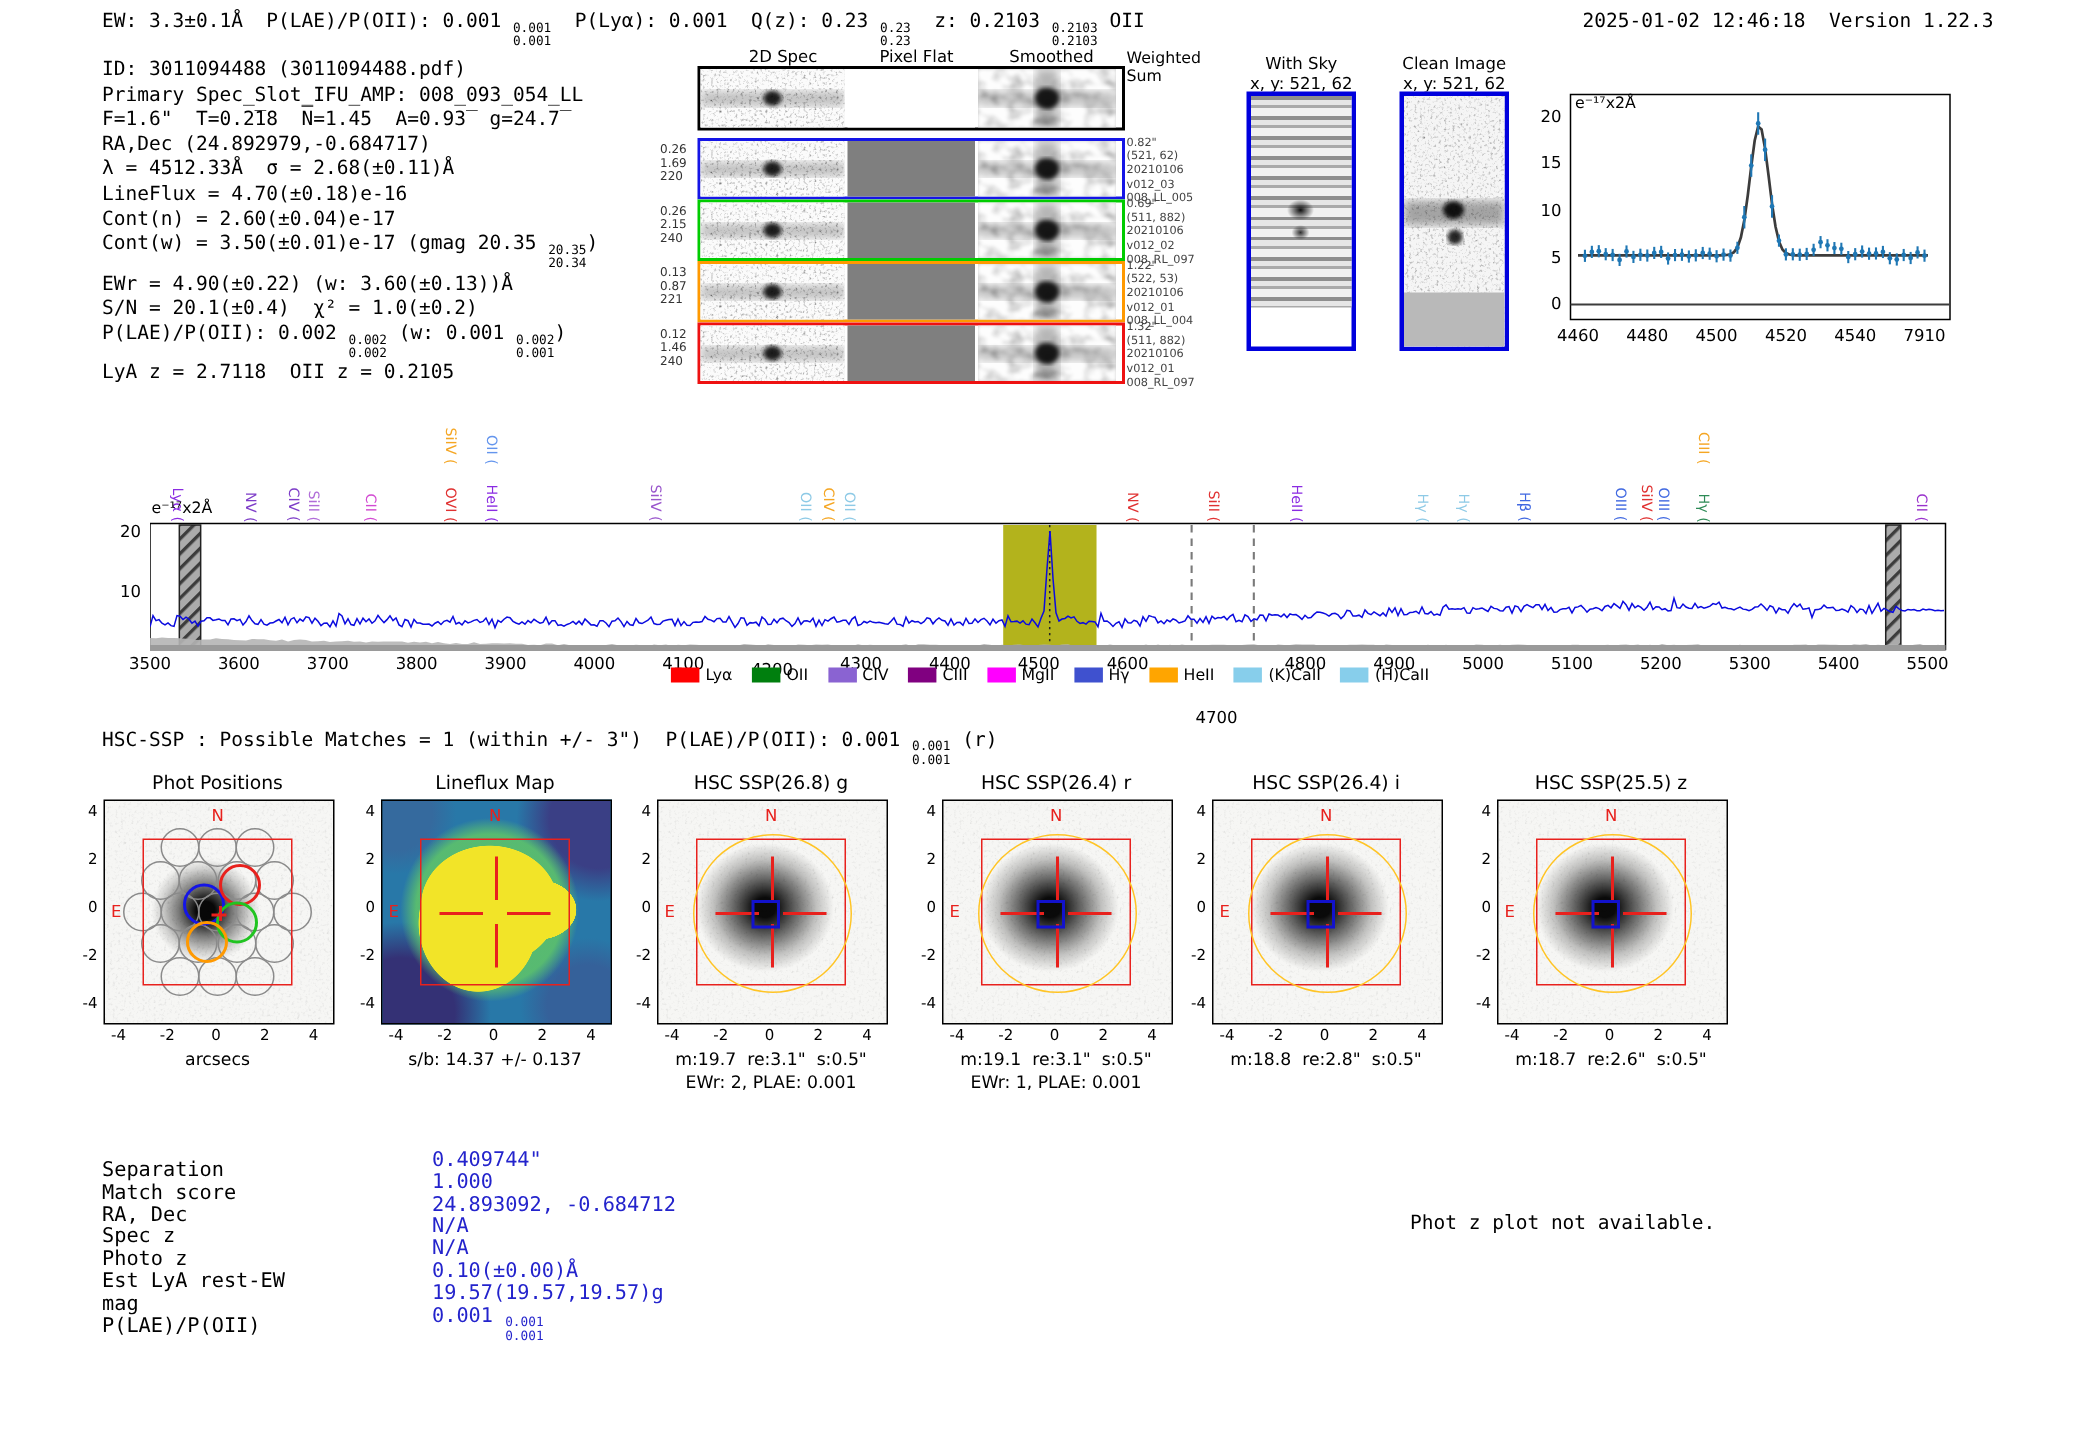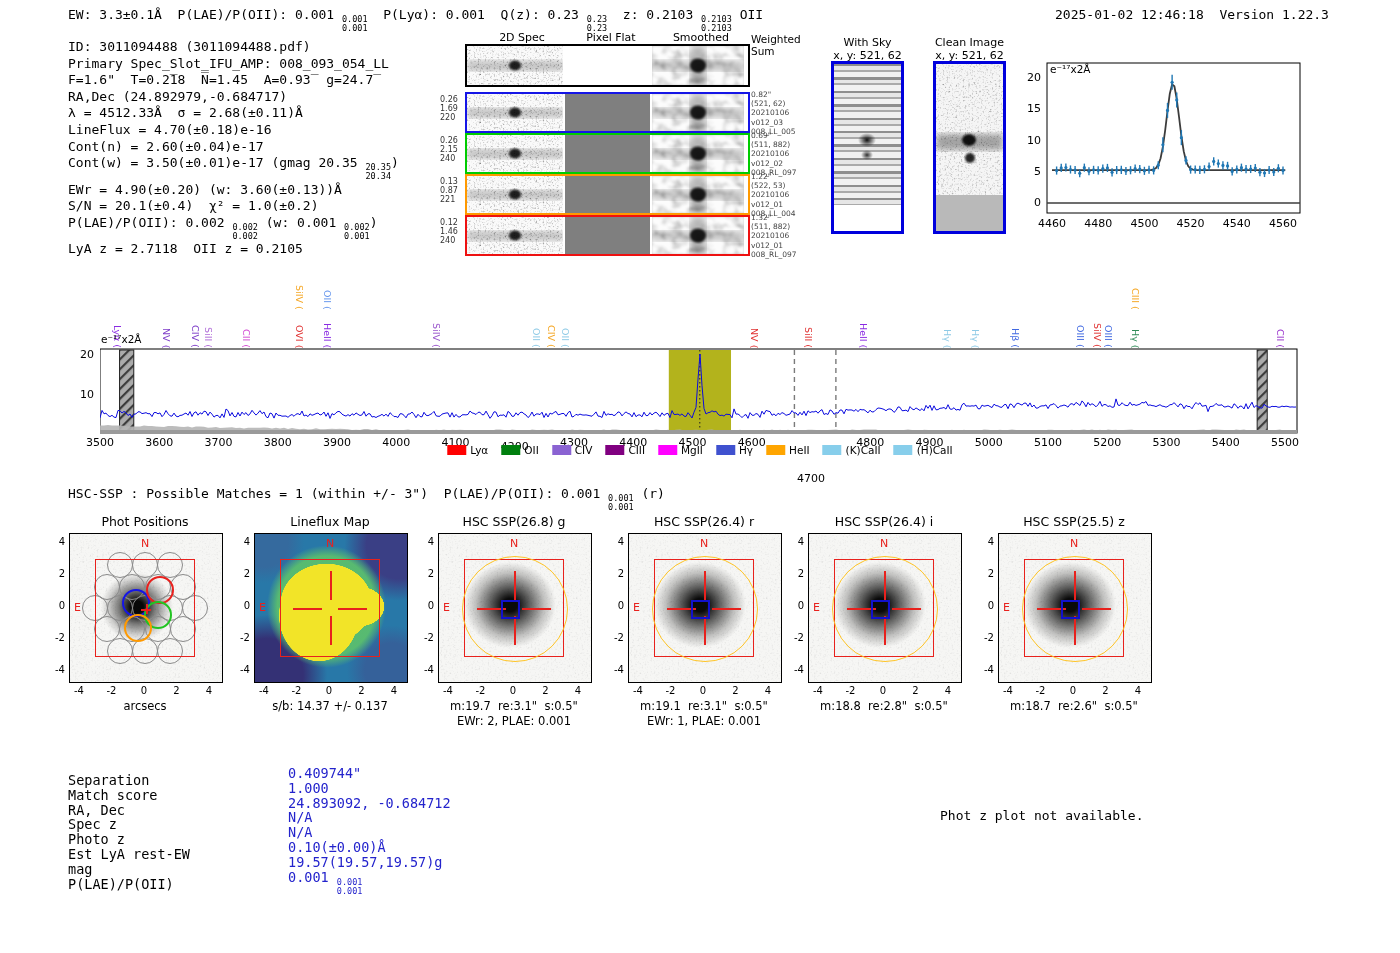--- a/index.html
+++ b/index.html
@@ -83,21 +83,21 @@
 
   <div class="abs" style="left:68px;top:39px;" id="info-block">
       <div class="mono infoline"><span>ID: 3011094488 (3011094488.pdf)</span></div>
       <div class="mono infoline"><span>Primary Spec_Slot_IFU_AMP: 008_093_054_LL</span></div>
       <div class="mono infoline"><span>F=1.6"  T=0.2̅18  N̅=1.45  A=0.93̅  g=24.7̅</span></div>
       <div class="mono infoline"><span>RA,Dec (24.892979,-0.684717)</span></div>
       <div class="mono infoline"><span>λ = 4512.33Å  σ = 2.68(±0.11)Å</span></div>
       <div class="mono infoline"><span>LineFlux = 4.70(±0.18)e-16</span></div>
       <div class="mono infoline"><span>Cont(n) = 2.60(±0.04)e-17</span></div>
       <div class="mono infoline"><span>Cont(w) = 3.50(±0.01)e-17 (gmag 20.35 </span><span class="stk"><span>20.35</span><span>20.34</span></span><span>)</span></div>
-      <div class="mono infoline"><span>EWr = 4.90(±0.20) (w: 3.60(±0.13))Å</span></div>
+      <div class="mono infoline"><span>EWr = 4.90(±0.22) (w: 3.60(±0.13))Å</span></div>
       <div class="mono infoline"><span>S/N = 20.1(±0.4)  χ² = 1.0(±0.2)</span></div>
       <div class="mono infoline"><span>P(LAE)/P(OII): 0.002 </span><span class="stk"><span>0.002</span><span>0.002</span></span><span> (w: 0.001 </span><span class="stk"><span>0.002</span><span>0.001</span></span><span>)</span></div>
       <div class="mono infoline"><span>LyA z = 2.7118  OII z = 0.2105</span></div>
     </div>
 
   <div class="abs ctitle" style="left:466px;top:31px;width:112px;">2D Spec</div>
   <div class="abs ctitle" style="left:566px;top:31px;width:90px;">Pixel Flat</div>
   <div class="abs ctitle" style="left:655px;top:31px;width:92px;">Smoothed</div>
   <div id="spec2d-rows">
       <div class="row2d" style="top: 44px; height: 39px; border: 2.5px solid rgb(0, 0, 0);">
@@ -315,21 +315,21 @@
       <circle cx="232.38" cy="106.26226088154934" r="1.6" fill="#1f77b4"></circle>
       <line x1="237" y1="112.50327309817811" x2="237" y2="104.3782730981781" stroke="#1f77b4" stroke-width="1.4"></line>
       <circle cx="237" cy="108.44077309817811" r="1.6" fill="#1f77b4"></circle>
     </svg>
   <div id="insetTicks">
       <div class="tick" style="left: 1052px; top: 217px;">4460</div>
       <div class="tick" style="left: 1098.2px; top: 217px;">4480</div>
       <div class="tick" style="left: 1144.4px; top: 217px;">4500</div>
       <div class="tick" style="left: 1190.6px; top: 217px;">4520</div>
       <div class="tick" style="left: 1236.8px; top: 217px;">4540</div>
-      <div class="tick" style="left: 1283px; top: 217px;">4560</div>
+      <div class="tick" style="left: 1283px; top: 217px;">7910</div>
       <div class="ytick" style="left: 1015px; top: 196px;">0</div>
       <div class="ytick" style="left: 1015px; top: 164.75px;">5</div>
       <div class="ytick" style="left: 1015px; top: 133.5px;">10</div>
       <div class="ytick" style="left: 1015px; top: 102.25px;">15</div>
       <div class="ytick" style="left: 1015px; top: 71px;">20</div>
     </div>
 
   <div class="abs unitlbl" style="left:101px;top:333px;z-index:5;">e⁻¹⁷x2Å</div>
   <div class="abs" style="left:100px;top:260px;width:1198px;height:88px;" id="lineLabels">
       <span class="linelabel" style="color: rgb(138, 43, 226); left: 12.3675px; bottom: 0px;">Lyα (</span>

